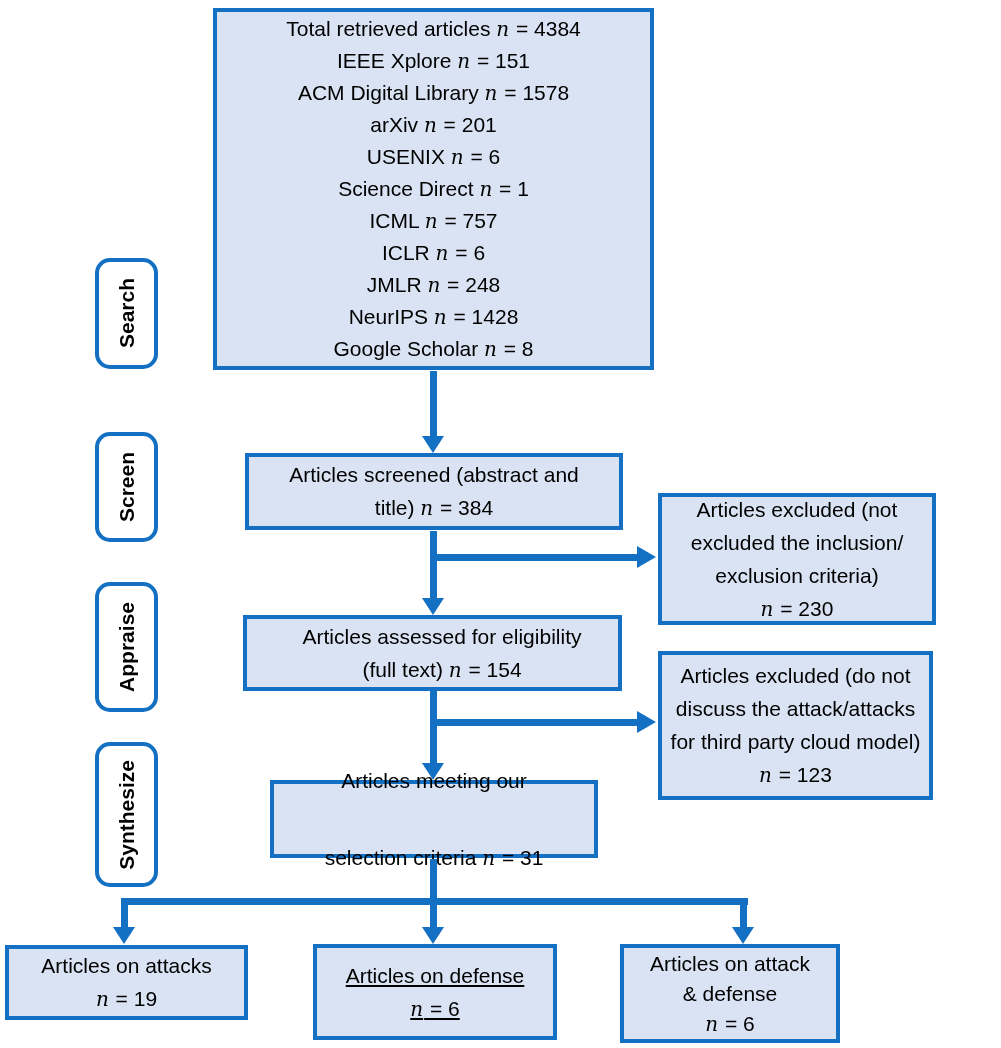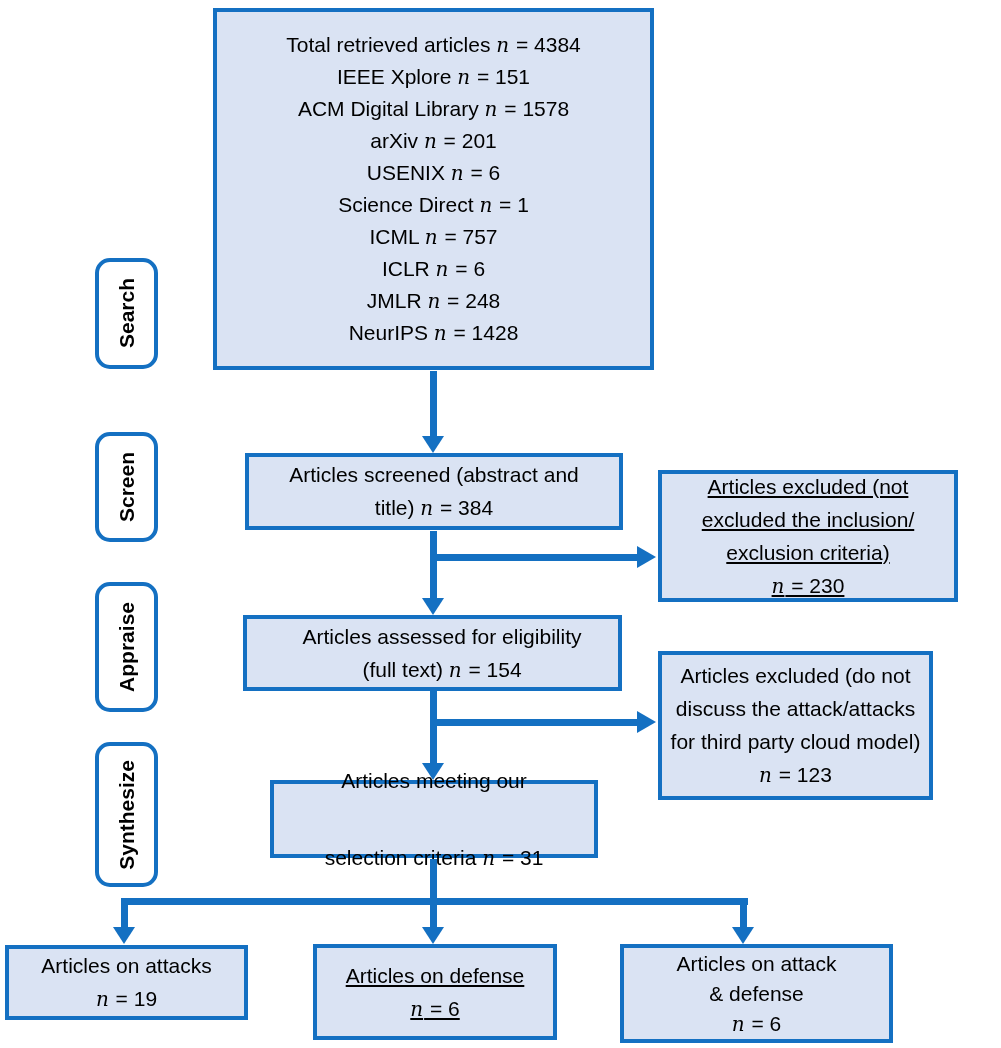--- a/index.html
+++ b/index.html
@@ -62,28 +62,29 @@
       <div class="bline">Total retrieved articles <i class="mn">n</i> = 4384</div>
       <div class="bline">IEEE Xplore <i class="mn">n</i> = 151</div>
       <div class="bline">ACM Digital Library <i class="mn">n</i> = 1578</div>
       <div class="bline">arXiv <i class="mn">n</i> = 201</div>
       <div class="bline">USENIX <i class="mn">n</i> = 6</div>
       <div class="bline">Science Direct <i class="mn">n</i> = 1</div>
       <div class="bline">ICML <i class="mn">n</i> = 757</div>
       <div class="bline">ICLR <i class="mn">n</i> = 6</div>
       <div class="bline">JMLR <i class="mn">n</i> = 248</div>
       <div class="bline">NeurIPS <i class="mn">n</i> = 1428</div>
+      <div class="bline">Google Scholar <i class="mn">n</i> = 8</div>
     </div>
 
   <div class="box" style="left:245px;top:453px;width:378px;height:77px;">
       <div class="bline">Articles screened (abstract and</div>
       <div class="bline">title) <i class="mn">n</i> = 384</div>
     </div>
 
-  <div class="box" style="left:658px;top:470px;width:300px;height:132px;text-decoration:underline;">
+  <div class="box" style="left:658px;top:493px;width:278px;height:132px;">
       <div class="bline">Articles excluded (not</div>
       <div class="bline">excluded the inclusion/</div>
       <div class="bline">exclusion criteria)</div>
       <div class="bline"><i class="mn">n</i> = 230</div>
     </div>
 
   <div class="box" style="left:243px;top:615px;width:379px;height:76px;padding-left:19px;">
       <div class="bline">Articles assessed for eligibility</div>
       <div class="bline">(full text) <i class="mn">n</i> = 154</div>
     </div>
@@ -103,21 +104,21 @@
   <div class="box" style="left:5px;top:945px;width:243px;height:75px;">
       <div class="bline">Articles on attacks</div>
       <div class="bline"><i class="mn">n</i> = 19</div>
     </div>
 
   <div class="box" style="left:313px;top:944px;width:244px;height:96px;text-decoration:underline;">
       <div class="bline">Articles on defense</div>
       <div class="bline"><i class="mn">n</i> = 6</div>
     </div>
 
-  <div class="box compact" style="left:620px;top:944px;width:273px;height:99px;">
+  <div class="box compact" style="left:620px;top:944px;width:220px;height:99px;">
       <div class="bline">Articles on attack</div>
       <div class="bline">&amp; defense</div>
       <div class="bline"><i class="mn">n</i> = 6</div>
     </div>
 
   <div class="lv" style="left:430px;top:371px;width:7px;height:66px;"></div>
   <div class="ad" style="left:422px;top:436px;"></div>
 
   <div class="lv" style="left:430px;top:531px;width:7px;height:68px;"></div>
   <div class="ad" style="left:422px;top:598px;"></div>

